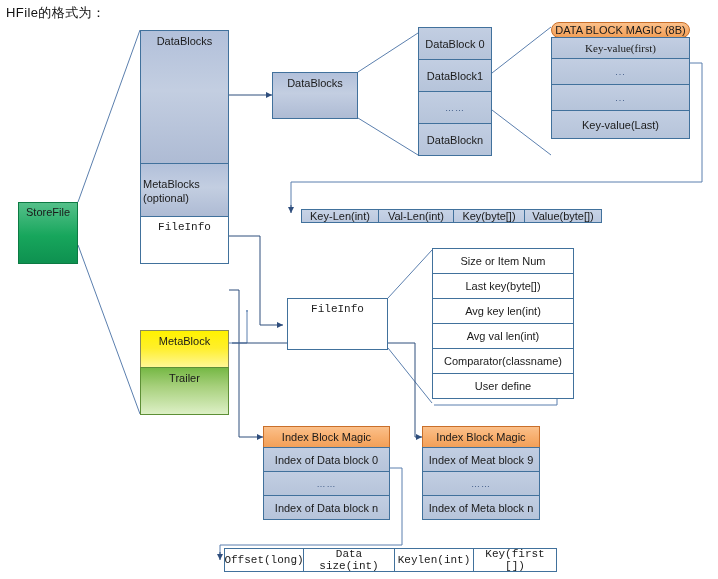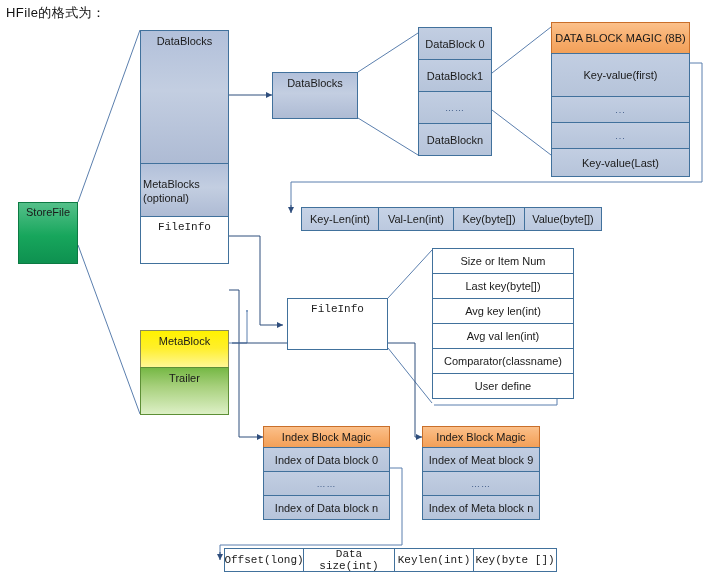--- a/index.html
+++ b/index.html
@@ -150,38 +150,38 @@
     </div>
     <div class="row" style="height:33px;">
       <span class="dots">……</span>
     </div>
     <div class="row" style="height:33px;">
       <span>DataBlockn</span>
     </div>
   </div>
 
   <div class="stack" style="left:551px;top:22px;width:139px;">
-    <div class="row orangehead" style="height:32px;">
+    <div class="row orangehead" style="height:16px;border-radius:12px;">
       <span>DATA BLOCK MAGIC (8B)</span>
     </div>
-    <div class="row" style="height:44px;">
+    <div class="row" style="height:22px;font-family:Liberation Serif, serif;">
       <span>Key-value(first)</span>
     </div>
     <div class="row" style="height:27px;">
       <span class="dots">...</span>
     </div>
     <div class="row" style="height:27px;">
       <span class="dots">...</span>
     </div>
     <div class="row" style="height:29px;">
       <span>Key-value(Last)</span>
     </div>
   </div>
 
-  <div class="hrow" style="left:301px;top:207px;height:24px;">
+  <div class="hrow" style="left:301px;top:198px;height:36px;align-items:center;">
     <div class="cell" style="width:78px;">
       <span>Key-Len(int)</span>
     </div>
     <div class="cell" style="width:76px;">
       <span>Val-Len(int)</span>
     </div>
     <div class="cell" style="width:72px;">
       <span>Key(byte[])</span>
     </div>
     <div class="cell" style="width:78px;">
@@ -248,17 +248,17 @@
     <div class="cell white" style="width:80px;background:#fff;">
       <span>Offset(long)</span>
     </div>
     <div class="cell white" style="width:92px;background:#fff;">
       <span>Data size(int)</span>
     </div>
     <div class="cell white" style="width:80px;background:#fff;">
       <span>Keylen(int)</span>
     </div>
     <div class="cell white" style="width:84px;background:#fff;">
-      <span>Key(byte [])</span>
+      <span>Key(first [])</span>
     </div>
   </div>
 
 </div>
 
 </body></html>

